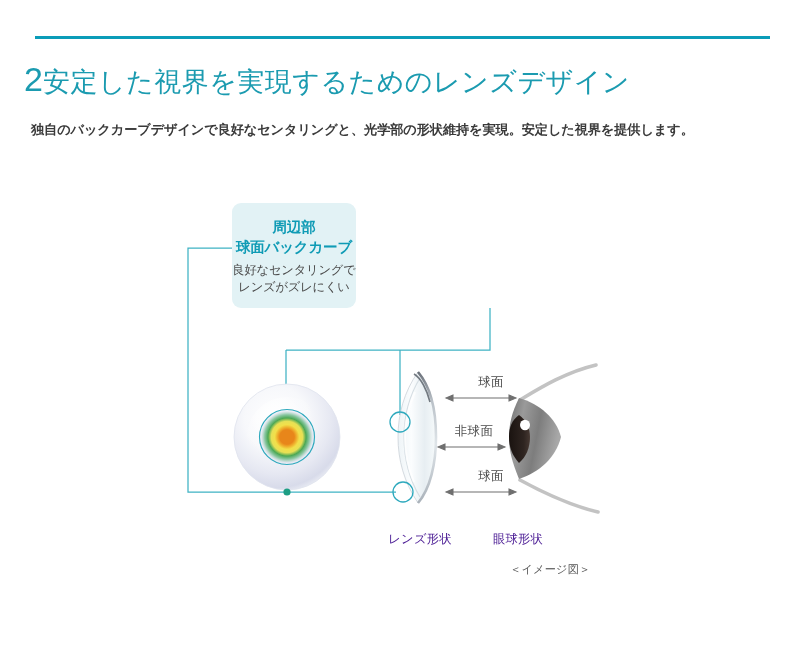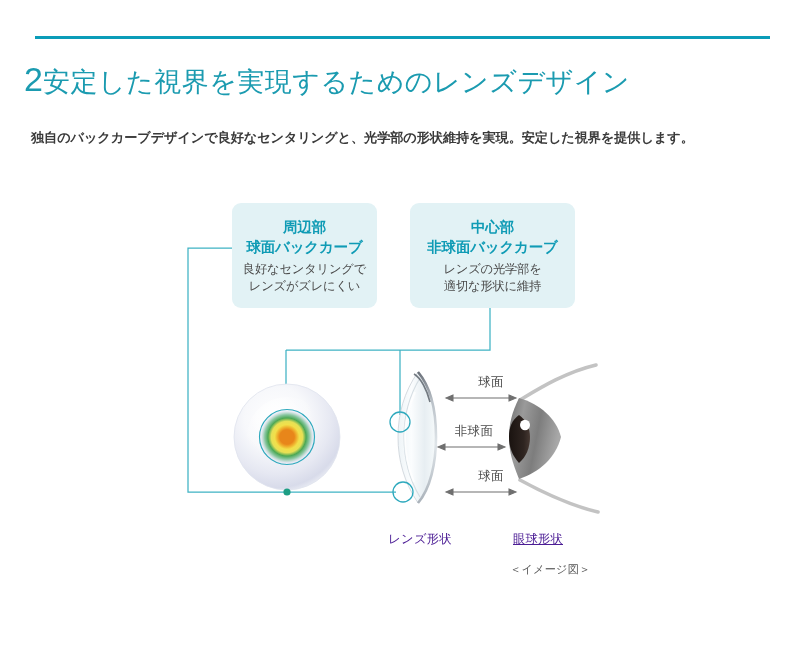--- a/index.html
+++ b/index.html
@@ -58,21 +58,20 @@
   
   .lead {
     position: absolute;
     left: 31px;
     top: 121px;
     font-size: 13.2px;
     font-weight: bold;
     color: #3a3a3a;
     letter-spacing: -0.1px;
     white-space: nowrap;
-    margin-top: 8px;
   }
 
   
   .stage {
     position: absolute;
     left: 0;
     top: 0;
     width: 800px;
     height: 655px;
   }
@@ -84,38 +83,37 @@
 
   
   .callout {
     position: absolute;
     background: #e2f2f5;
     border-radius: 9px;
     box-sizing: border-box;
     text-align: center;
     padding-top: 14px;
   }
-  .callout-left  { left: 232px; top: 203px; width: 145px; height: 105px; }
+  .callout-left  { left: 232px; top: 203px; width: 124px; height: 105px; }
   .callout-right { left: 410px; top: 203px; width: 165px; height: 105px; }
 
   .callout-title {
     color: #0f9bb5;
     font-size: 14.5px;
     font-weight: bold;
     line-height: 1.38;
     letter-spacing: -0.2px;
   }
   .callout-body {
     margin-top: 5px;
     color: #4c4c4c;
     font-size: 12.3px;
     font-weight: 500;
     line-height: 1.42;
     letter-spacing: -0.2px;
-    font-family: Liberation Mono, monospace;
   }
 
   
   .dim-label {
     position: absolute;
     color: #4a4a4a;
     font-size: 12.5px;
     font-weight: 500;
     letter-spacing: 0.3px;
     white-space: nowrap;
@@ -296,34 +294,24 @@
       <div class="callout-title">
         <div>周辺部</div>
         <div>球面バックカーブ</div>
       </div>
       <div class="callout-body">
         <div>良好なセンタリングで</div>
         <div>レンズがズレにくい</div>
       </div>
     </div>
 
-    <div class="callout callout-right">
-      <div class="callout-title">
-        <div>中心部</div>
-        <div>非球面バックカーブ</div>
-      </div>
-      <div class="callout-body">
-        <div>レンズの光学部を</div>
-        <div>適切な形状に維持</div>
-      </div>
-    </div>
 
     <div class="dim-label" style="left:451px; top:374px; width:60px;">球面</div>
     <div class="dim-label" style="left:434px; top:423px; width:60px;">非球面</div>
     <div class="dim-label" style="left:451px; top:468px; width:60px;">球面</div>
 
     <div class="caption" style="left:382px; top:531px; width:76px;">レンズ形状</div>
-    <div class="caption" style="left:500px; top:531px; width:76px;text-decoration:underline;">眼球形状</div>
+    <div class="caption" style="left:480px; top:531px; width:76px;">眼球形状</div>
 
     <div class="note" style="left:510px; top:562px;">＜イメージ図＞</div>
 
   </div>
 </div>
 
 </body></html>

